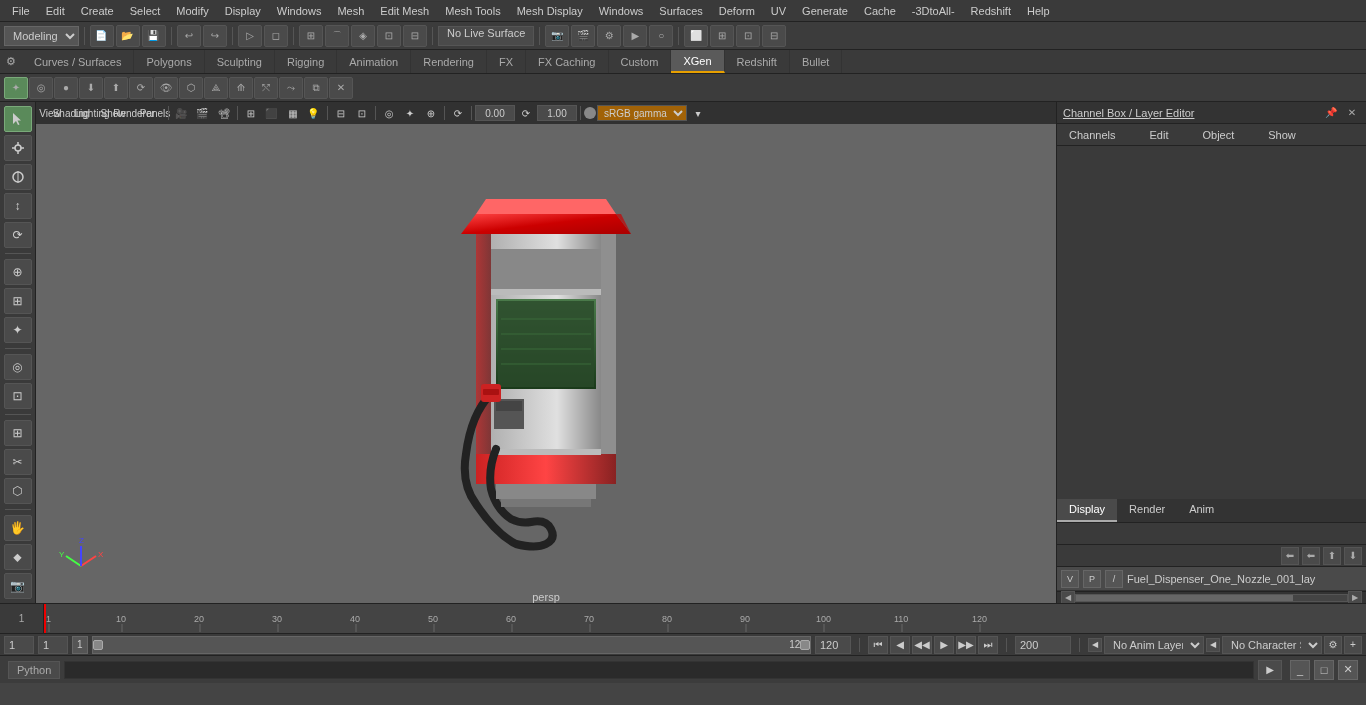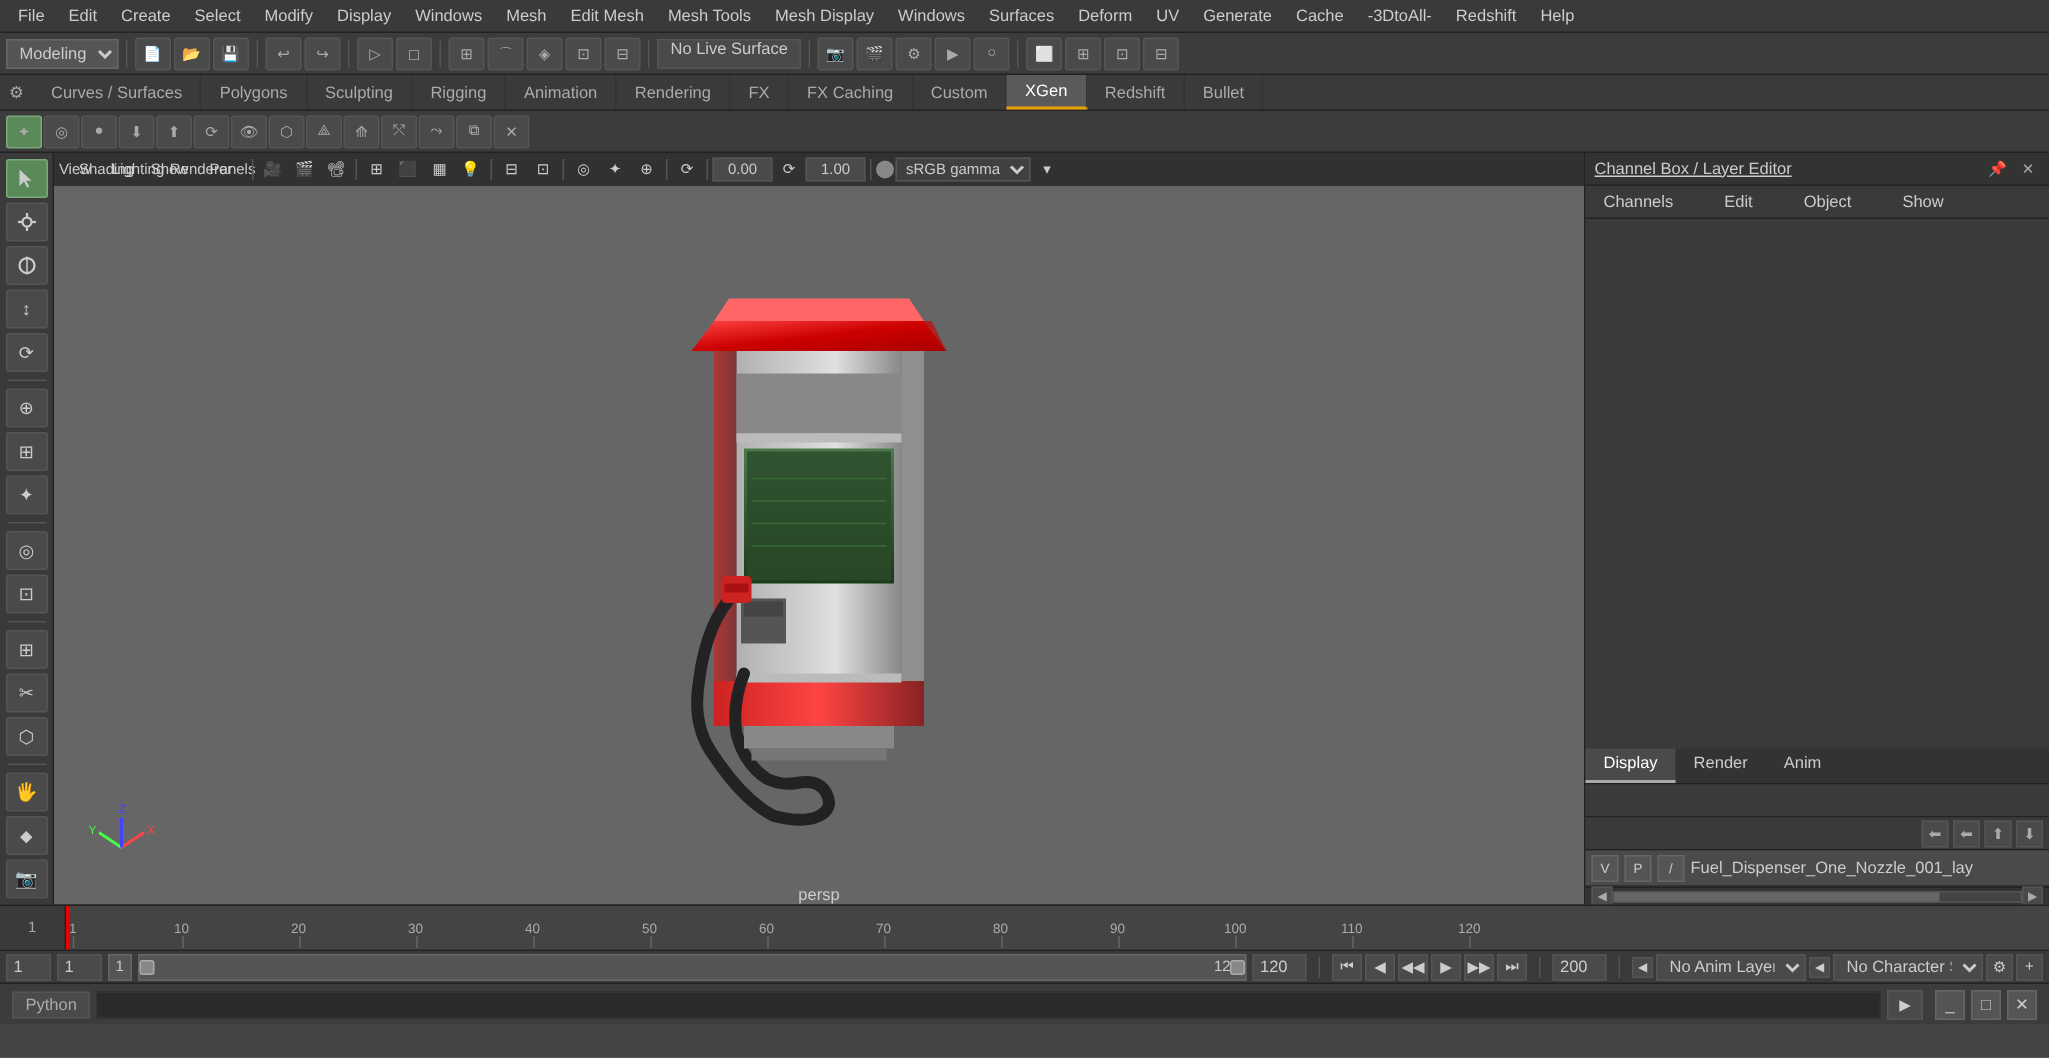--- a/index.html
+++ b/index.html
@@ -89,21 +89,21 @@
     
     #layer-scrollbar { height: 12px; background: #333; border-top: 1px solid #222; display: flex; align-items: center; padding: 0 4px; }
     .scroll-track { flex: 1; height: 8px; background: #444; border: 1px solid #555; position: relative; }
     .scroll-thumb { position: absolute; left: 0; top: 0; bottom: 0; width: 80%; background: #666; }
     .scroll-arrow { width: 14px; height: 14px; background: #4a4a4a; border: 1px solid #555; display: flex; align-items: center; justify-content: center; cursor: pointer; font-size: 8px; color: #aaa; }
 
     
     .vt-icon { width: 20px; height: 18px; display: flex; align-items: center; justify-content: center; cursor: pointer; color: #ccc; font-size: 10px; }
     .vt-sep { width: 1px; height: 14px; background: #555; margin: 0 2px; }
     .vt-value { background: #4a4a4a; border: 1px solid #555; color: #ccc; font-size: 11px; height: 16px; width: 40px; text-align: center; padding: 0 2px; }
-    .vt-select { background: #404040; border: 1px solid #555; color: #ccc; font-size: 10px; height: 16px; padding: 0 2px; }
+    .vt-select { background: #a16207; border: 1px solid #555; color: #ccc; font-size: 10px; height: 16px; padding: 0 2px; }
   </style>
 </head>
 <body>
 
 <div id="menu-bar">
   <div class="menu-item">File</div>
   <div class="menu-item">Edit</div>
   <div class="menu-item">Create</div>
   <div class="menu-item">Select</div>
   <div class="menu-item">Modify</div>
@@ -478,21 +478,21 @@
 
   <div style="display:flex;align-items:center;gap:2px;">
     <div style="width:20px;height:18px;background:#4a4a4a;border:1px solid #555;display:flex;align-items:center;justify-content:center;cursor:pointer;font-size:10px;">⏮</div>
     <div style="width:20px;height:18px;background:#4a4a4a;border:1px solid #555;display:flex;align-items:center;justify-content:center;cursor:pointer;font-size:10px;">◀</div>
     <div style="width:20px;height:18px;background:#4a4a4a;border:1px solid #555;display:flex;align-items:center;justify-content:center;cursor:pointer;font-size:10px;">◀◀</div>
     <div style="width:20px;height:18px;background:#4a4a4a;border:1px solid #555;display:flex;align-items:center;justify-content:center;cursor:pointer;font-size:10px;">▶</div>
     <div style="width:20px;height:18px;background:#4a4a4a;border:1px solid #555;display:flex;align-items:center;justify-content:center;cursor:pointer;font-size:10px;">▶▶</div>
     <div style="width:20px;height:18px;background:#4a4a4a;border:1px solid #555;display:flex;align-items:center;justify-content:center;cursor:pointer;font-size:10px;">⏭</div>
   </div>
   <div class="bb-separator"></div>
-  <input class="bb-field" type="text" value="200" style="width: 36px;">
+  <input class="bb-field" type="text" value="200" style="width: 56px;">
   <div class="bb-separator"></div>
 
   <div style="display:flex;align-items:center;gap:2px;">
     <div style="width:14px;height:14px;background:#4a4a4a;border:1px solid #555;display:flex;align-items:center;justify-content:center;font-size:8px;cursor:pointer;">◀</div>
     <select class="bb-select" style="width:100px;">
       <option>No Anim Layer</option>
     </select>
     <div style="width:14px;height:14px;background:#4a4a4a;border:1px solid #555;display:flex;align-items:center;justify-content:center;font-size:8px;cursor:pointer;">◀</div>
     <select class="bb-select" style="width:100px;">
       <option>No Character Set</option>

